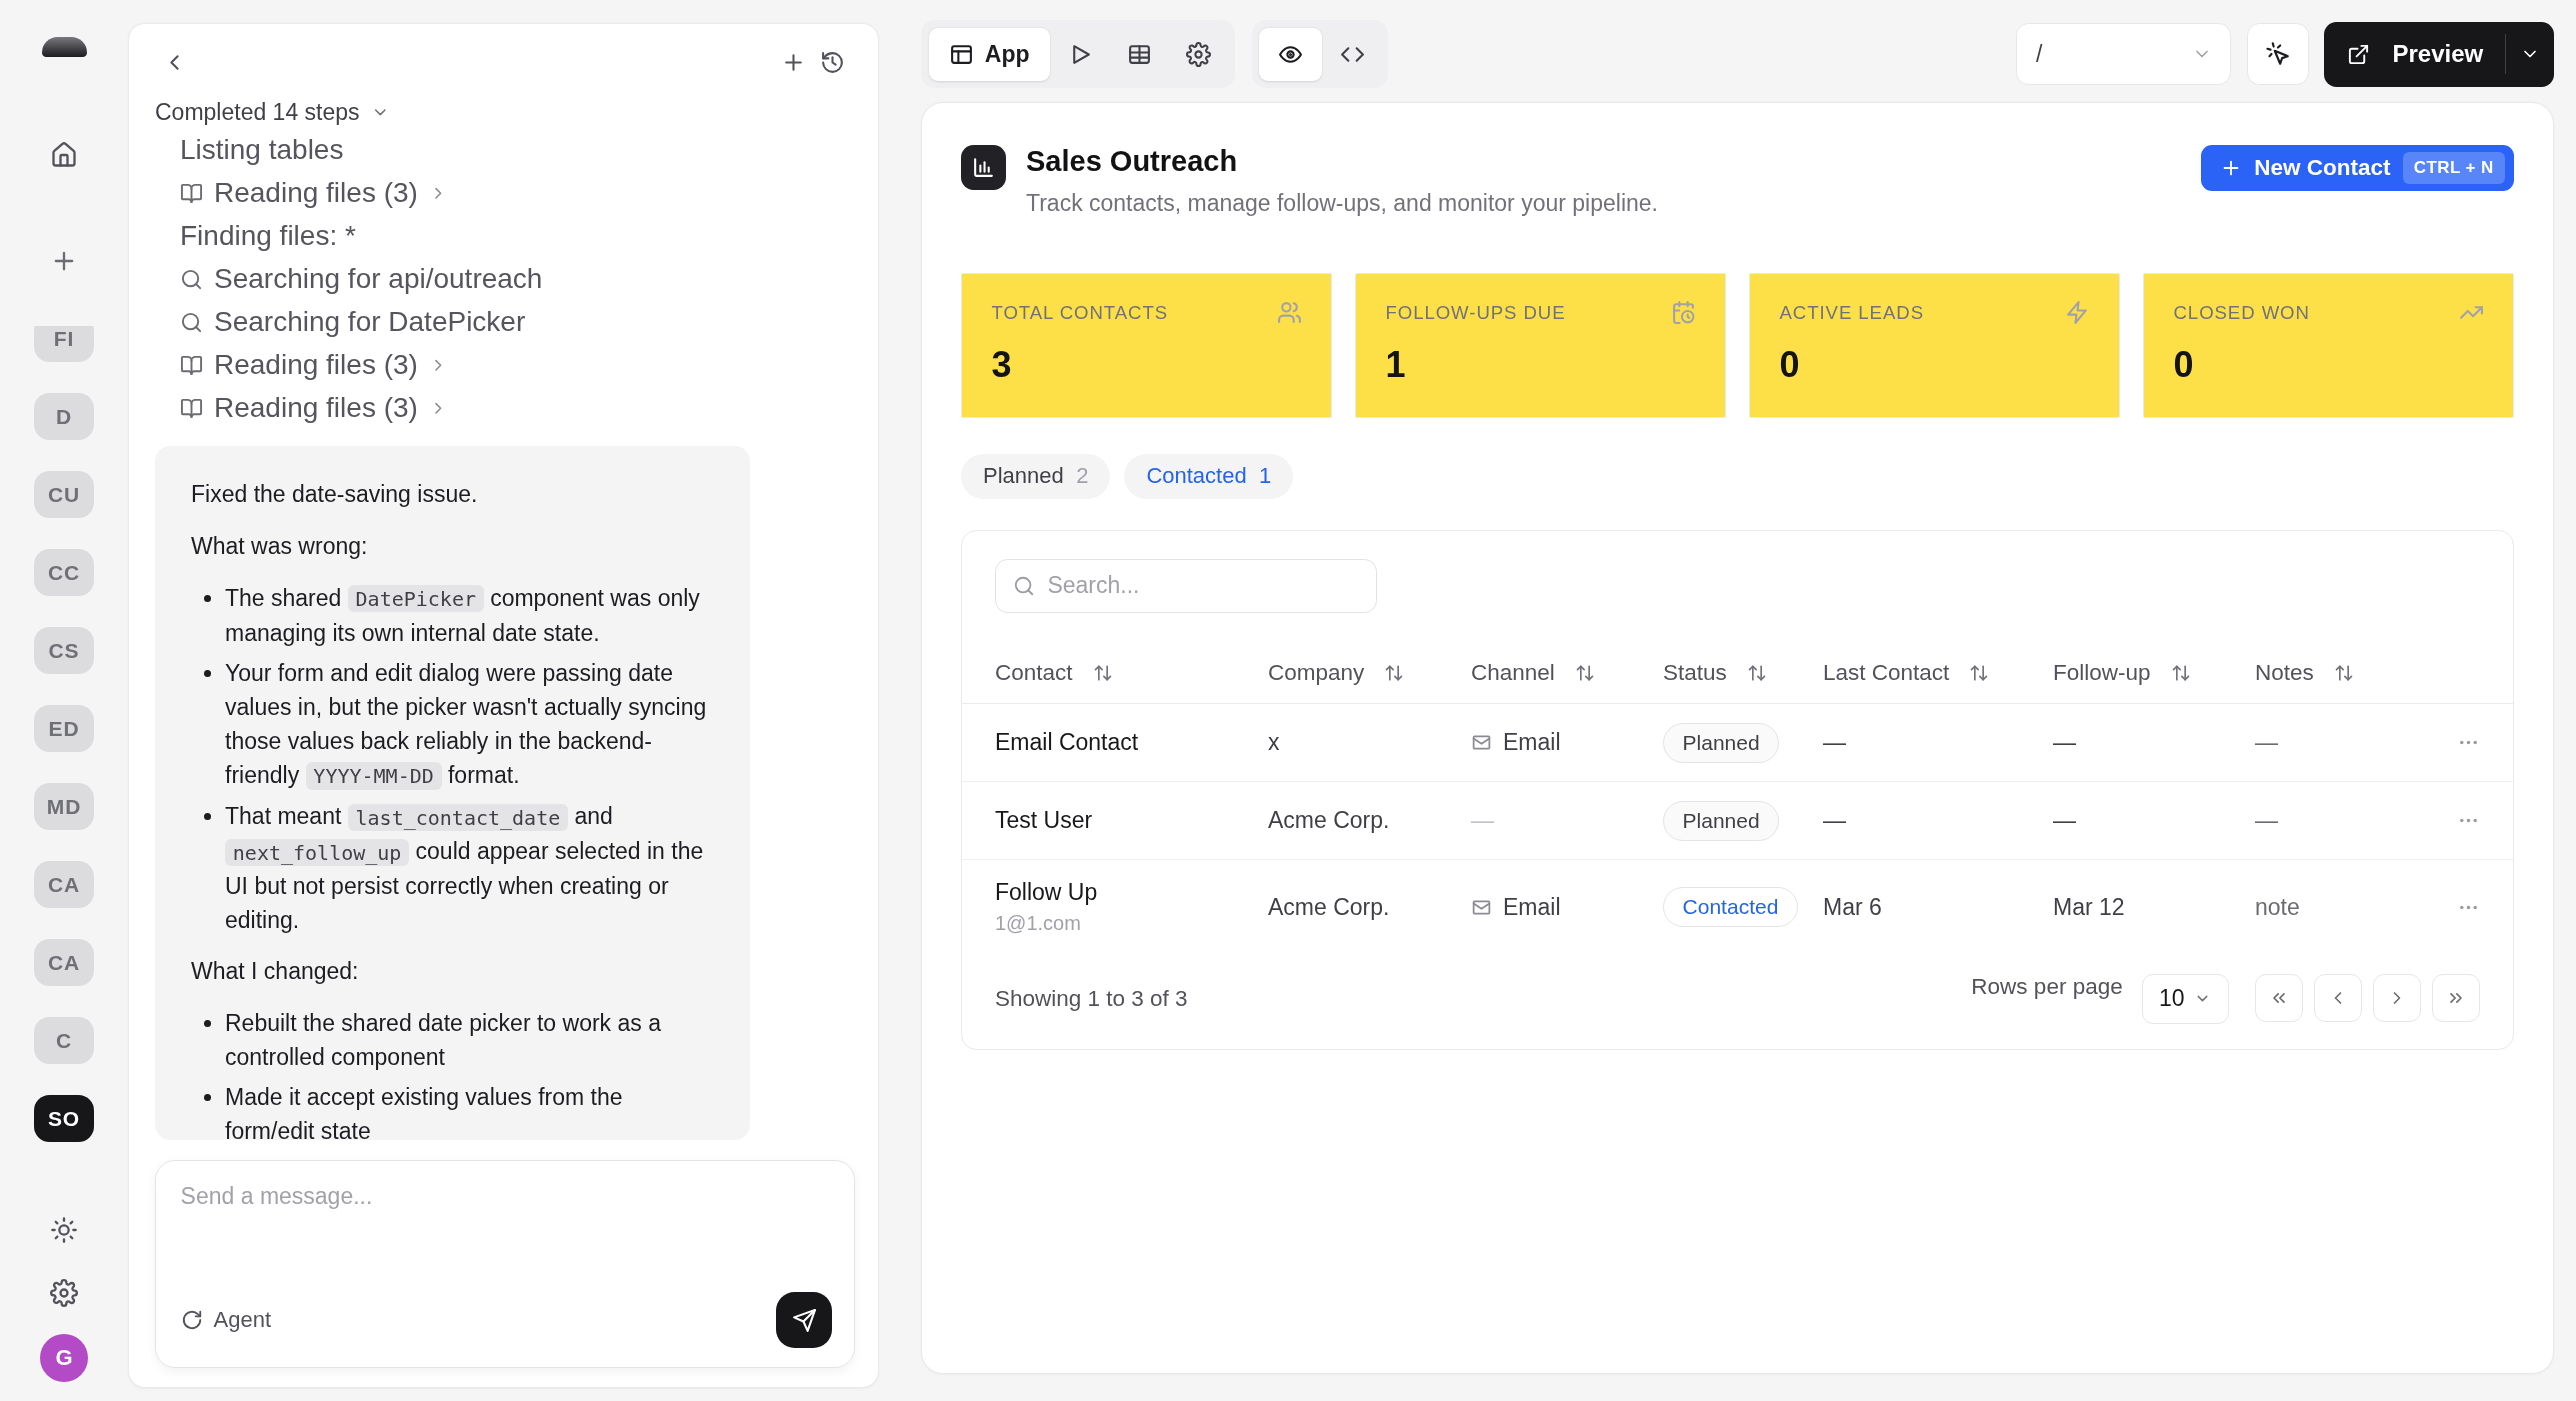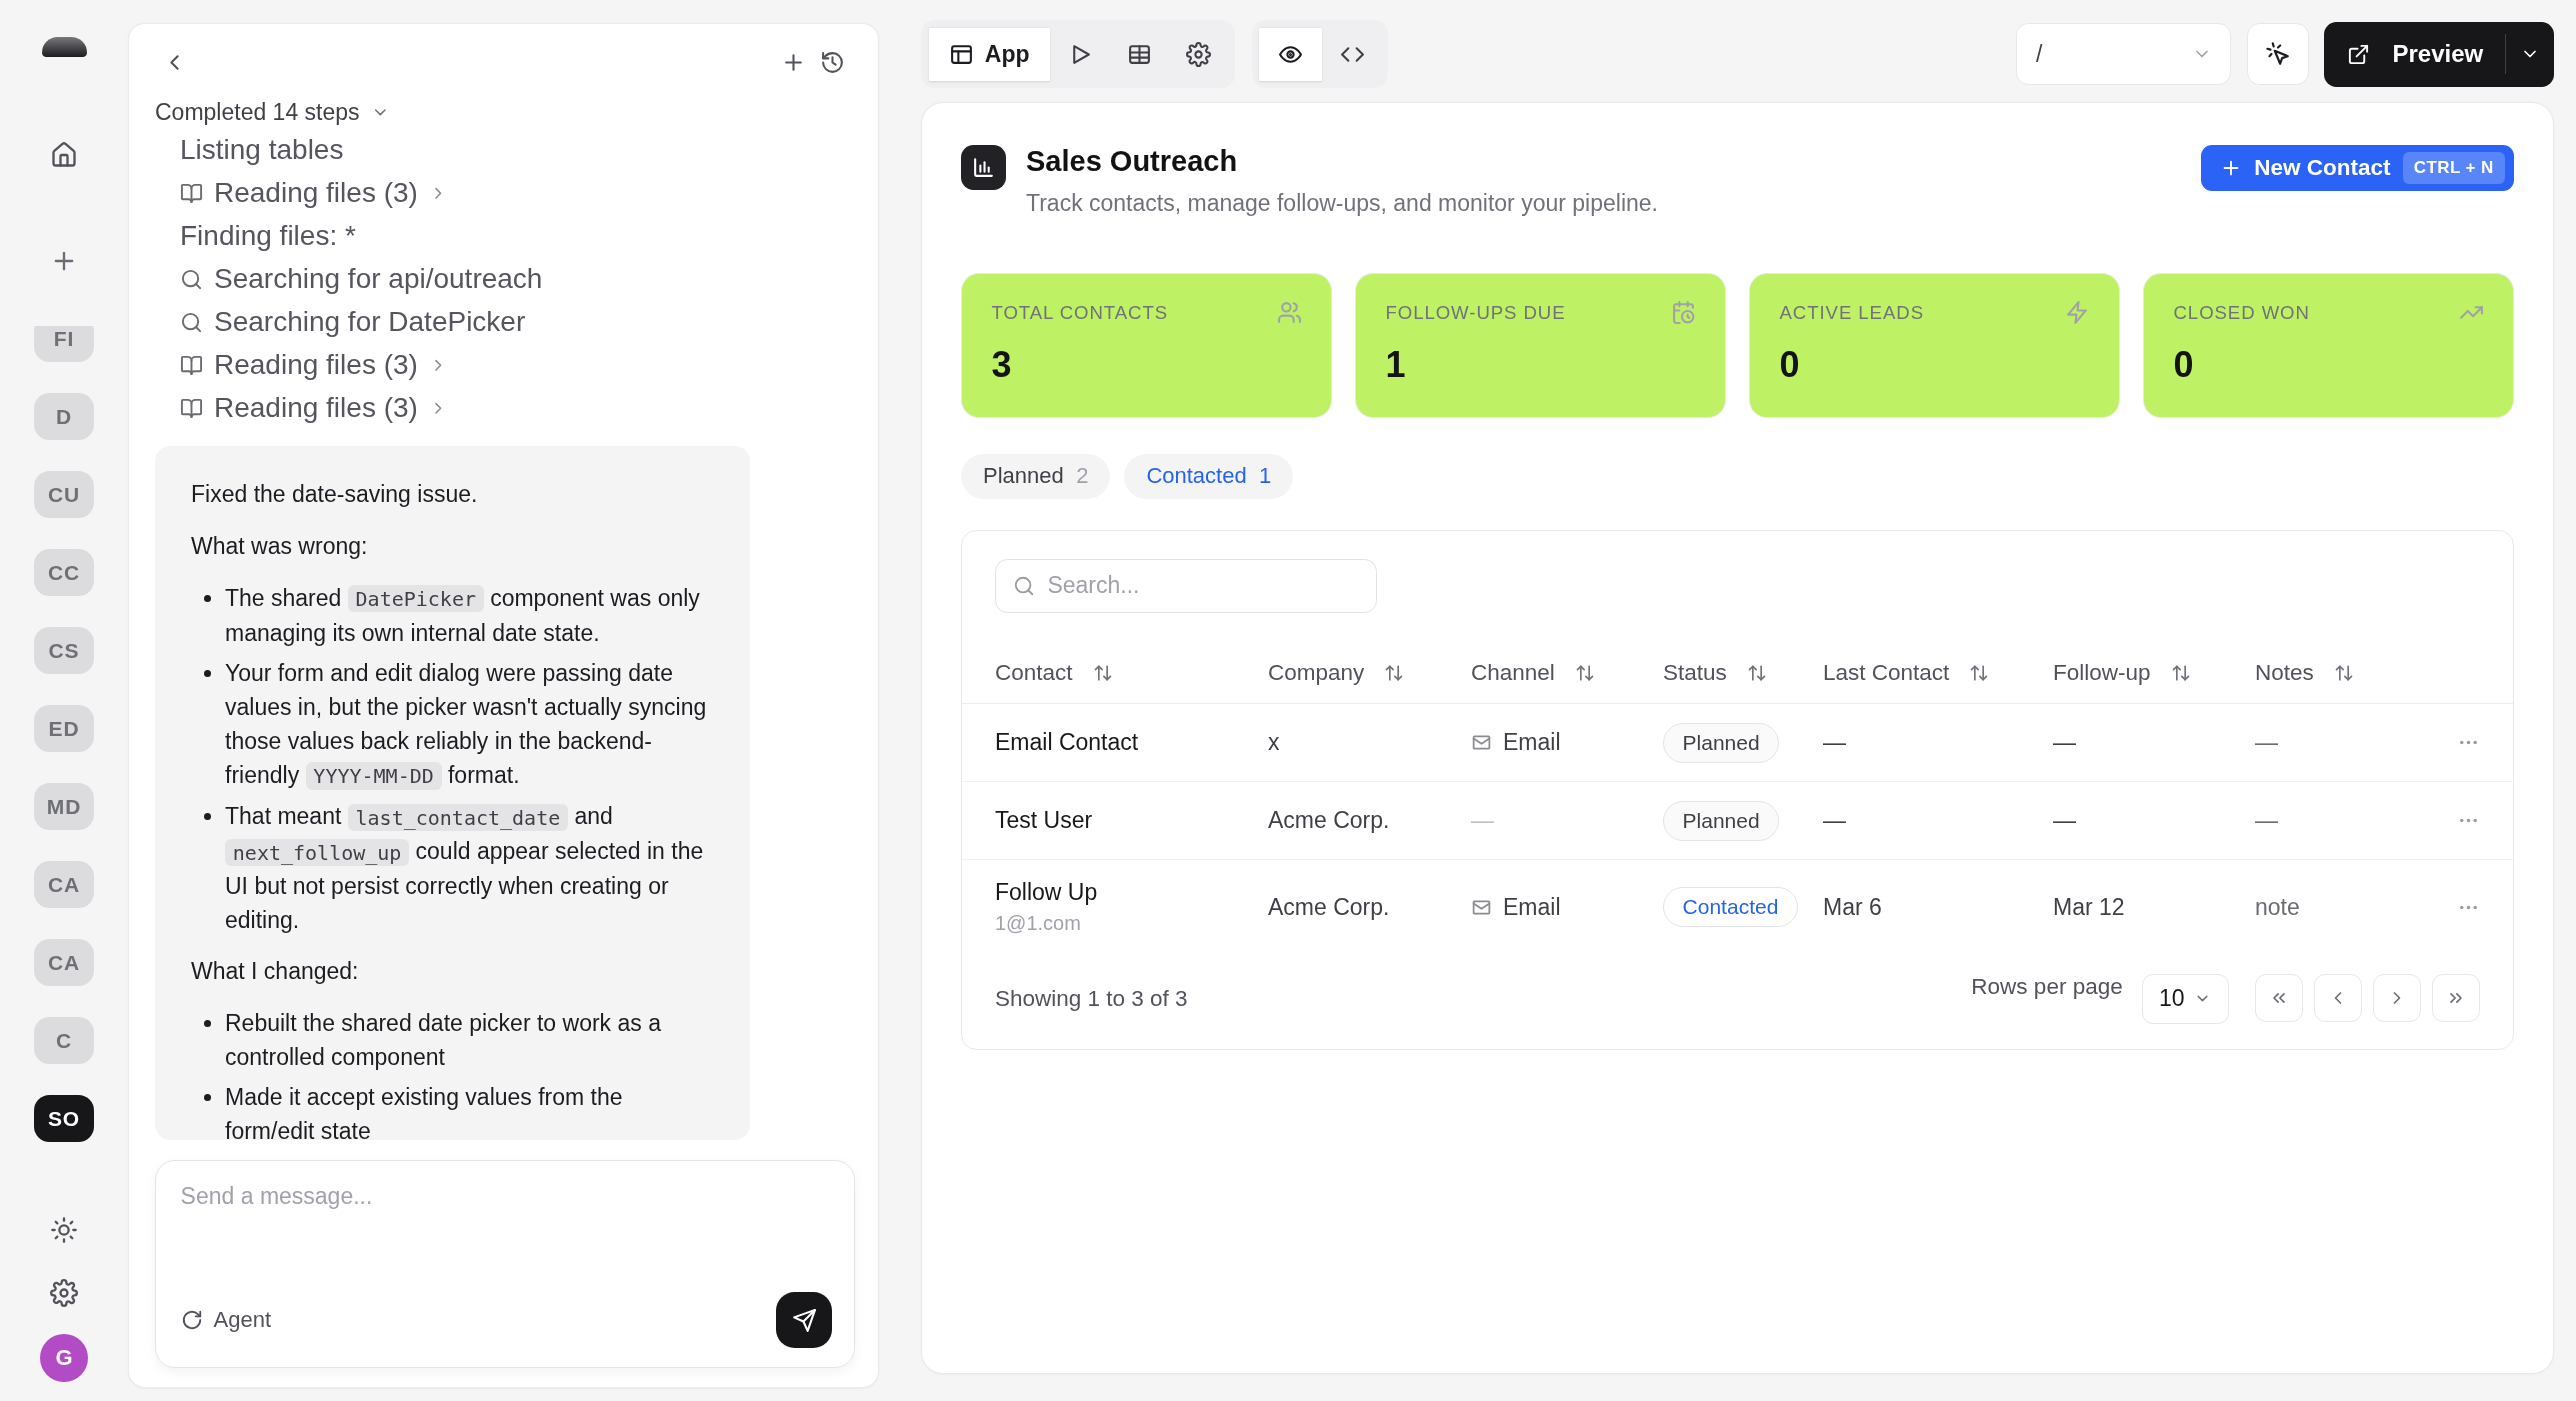--- a/index.html
+++ b/index.html
@@ -48,21 +48,21 @@
   .agent-select { background:none; border:none; cursor:pointer; display:flex; align-items:center; gap:11px; color:#52525b; font-size:22px; font-family:inherit; }
   .agent-select .icn { width:22px; height:22px; }
   .send-btn { margin-left:auto; width:56px; height:56px; border:none; border-radius:18.6px; background:#17171a; color:#fff; cursor:pointer; display:flex; align-items:center; justify-content:center; }
   .send-btn .icn { width:25px; height:25px; }
 
   
   .main-area { flex:1; display:flex; flex-direction:column; min-width:0; }
   .toolbar { margin:20px 22px 0 42px; height:68px; display:flex; align-items:center; }
   .tgroup { background:#efeff1; border-radius:14px; padding:7.8px; display:flex; align-items:center; gap:3.1px; height:68px; }
   .tgroup + .tgroup { margin-left:17px; }
-  .tbtn { height:53px; border:none; background:transparent; border-radius:1px; cursor:pointer; color:#3f3f46; display:flex; align-items:center; justify-content:flex-end; padding:0 15.5px; font-family:inherit; }
+  .tbtn { height:53px; border:none; background:transparent; border-radius:9px; cursor:pointer; color:#3f3f46; display:flex; align-items:center; justify-content:flex-end; padding:0 15.5px; font-family:inherit; }
   .tbtn .icn { width:25px; height:25px; }
   .tbtn.pill { background:#ffffff; box-shadow:0 0.8px 2.3px rgba(0,0,0,.12); gap:11px; font-size:23px; font-weight:600; color:#1d1d21; padding:0 20px; }
   .route-select { margin-left:auto; width:215px; height:62px; background:#fff; border:0.8px solid #e7e7e9; border-radius:12.4px; display:flex; align-items:center; padding:0 18.6px; cursor:pointer; }
   .route-select .route-txt { font-size:23px; color:#3f3f46; }
   .route-select .icn { margin-left:auto; width:20px; height:20px; color:#a1a1aa; }
   .magic-btn { margin-left:15.5px; width:62px; height:62px; background:#fff; border:0.8px solid #e7e7e9; border-radius:12.4px; cursor:pointer; color:#1d1d21; display:flex; align-items:center; justify-content:center; }
   .magic-btn .icn { width:26px; height:26px; }
   .preview-btn { margin-left:15.5px; height:65px; background:#17171a; border:none; border-radius:12.4px; display:flex; align-items:center; cursor:pointer; color:#fff; padding:0; }
   .preview-main { display:flex; align-items:center; gap:22px; padding:0 22px 0 23px; font-size:24px; font-weight:600; color:#fff; }
   .preview-main .icn { width:23px; height:23px; }
@@ -76,21 +76,21 @@
   .app-badge .icn { width:25px; height:25px; }
   .app-titles { margin-left:20px; }
   .app-title { font-size:29px; font-weight:bold; color:#121214; }
   .app-subtitle { margin-top:12.4px; font-size:23px; color:#71717a; }
   .new-contact { margin-left:auto; height:46px; border:none; border-radius:11px; background:#2a63f5; color:#fff; display:flex; align-items:center; gap:12.4px; padding:0 9.3px 0 18.6px; cursor:pointer; font-family:inherit; }
   .new-contact .icn { width:22px; height:22px; }
   .new-contact .nc-label { font-size:22.5px; font-weight:600; }
   .nc-kbd { background:rgba(255,255,255,.22); border-radius:6.2px; padding:6.2px 11px; font-size:17px; font-weight:bold; letter-spacing:0.4px; }
 
   .stats-row { margin-top:56px; display:grid; grid-template-columns:repeat(4,1fr); gap:23px; }
-  .stat-card { border:0.8px solid #e9e9eb; border-radius:18px; padding:26px 29.5px 31px; background:#bef264; }
+  .stat-card { border:0.8px solid #e9e9eb; border-radius:2px; padding:26px 29.5px 31px; background:#fde047; }
   .stat-top { display:flex; align-items:center; }
   .stat-label { font-size:18.6px; color:#71717a; letter-spacing:.05em; }
   .stat-top .icn { margin-left:auto; width:25px; height:25px; color:#a1a1aa; }
   .stat-value { margin-top:18.6px; font-size:36px; font-weight:bold; color:#141416; }
 
   .chips-row { margin-top:36px; display:flex; gap:14px; }
   .chip { border:none; background:#f4f4f5; border-radius:775px; height:45px; display:flex; align-items:center; padding:0 22px; font-size:22px; color:#3f3f46; cursor:pointer; font-family:inherit; gap:12.4px; }
   .chip .count { color:#a1a1aa; }
   .chip.active { color:#2563eb; }
   .chip.active .count { color:#2563eb; }

